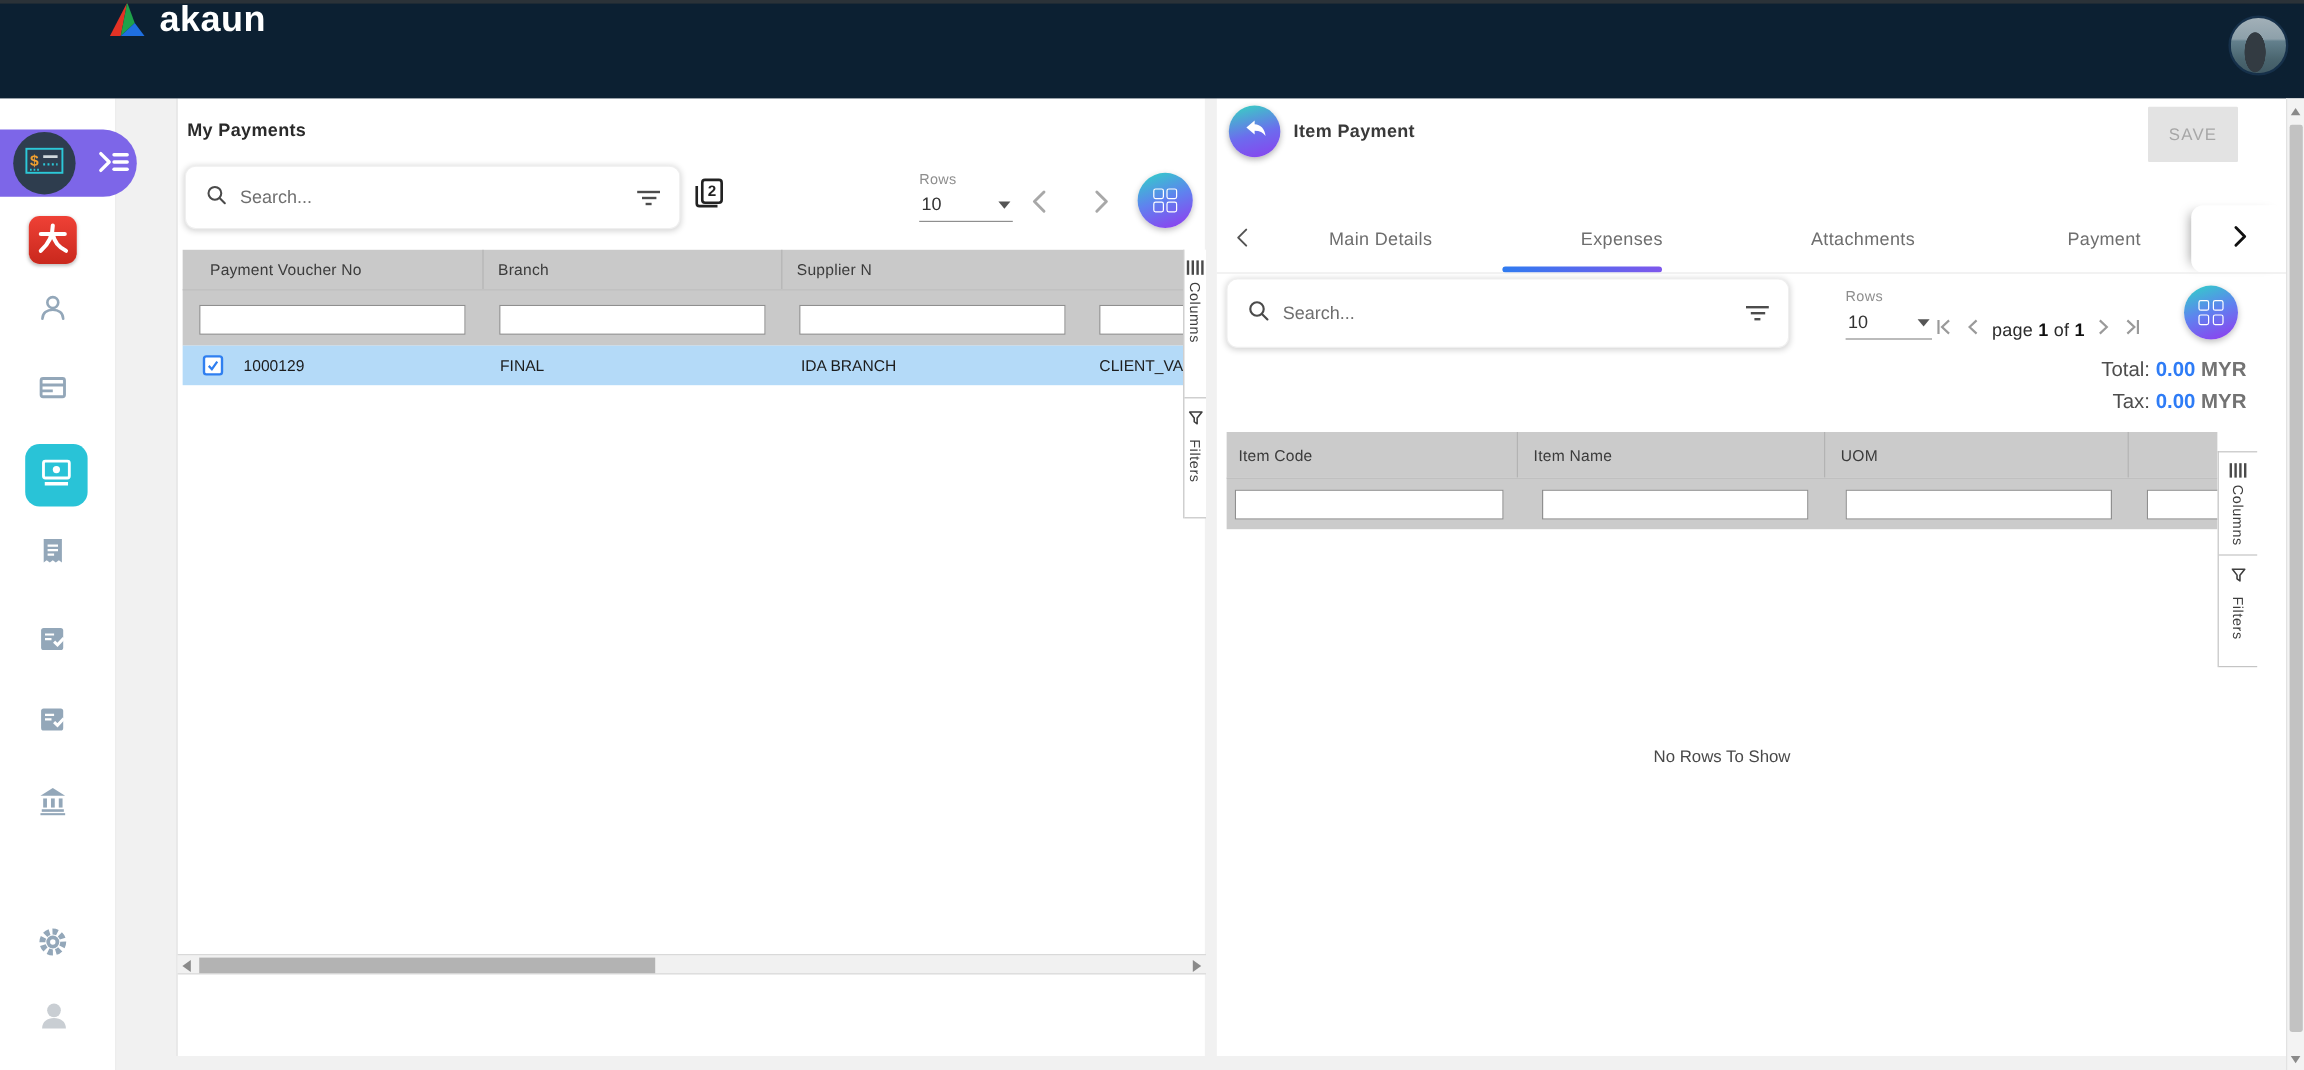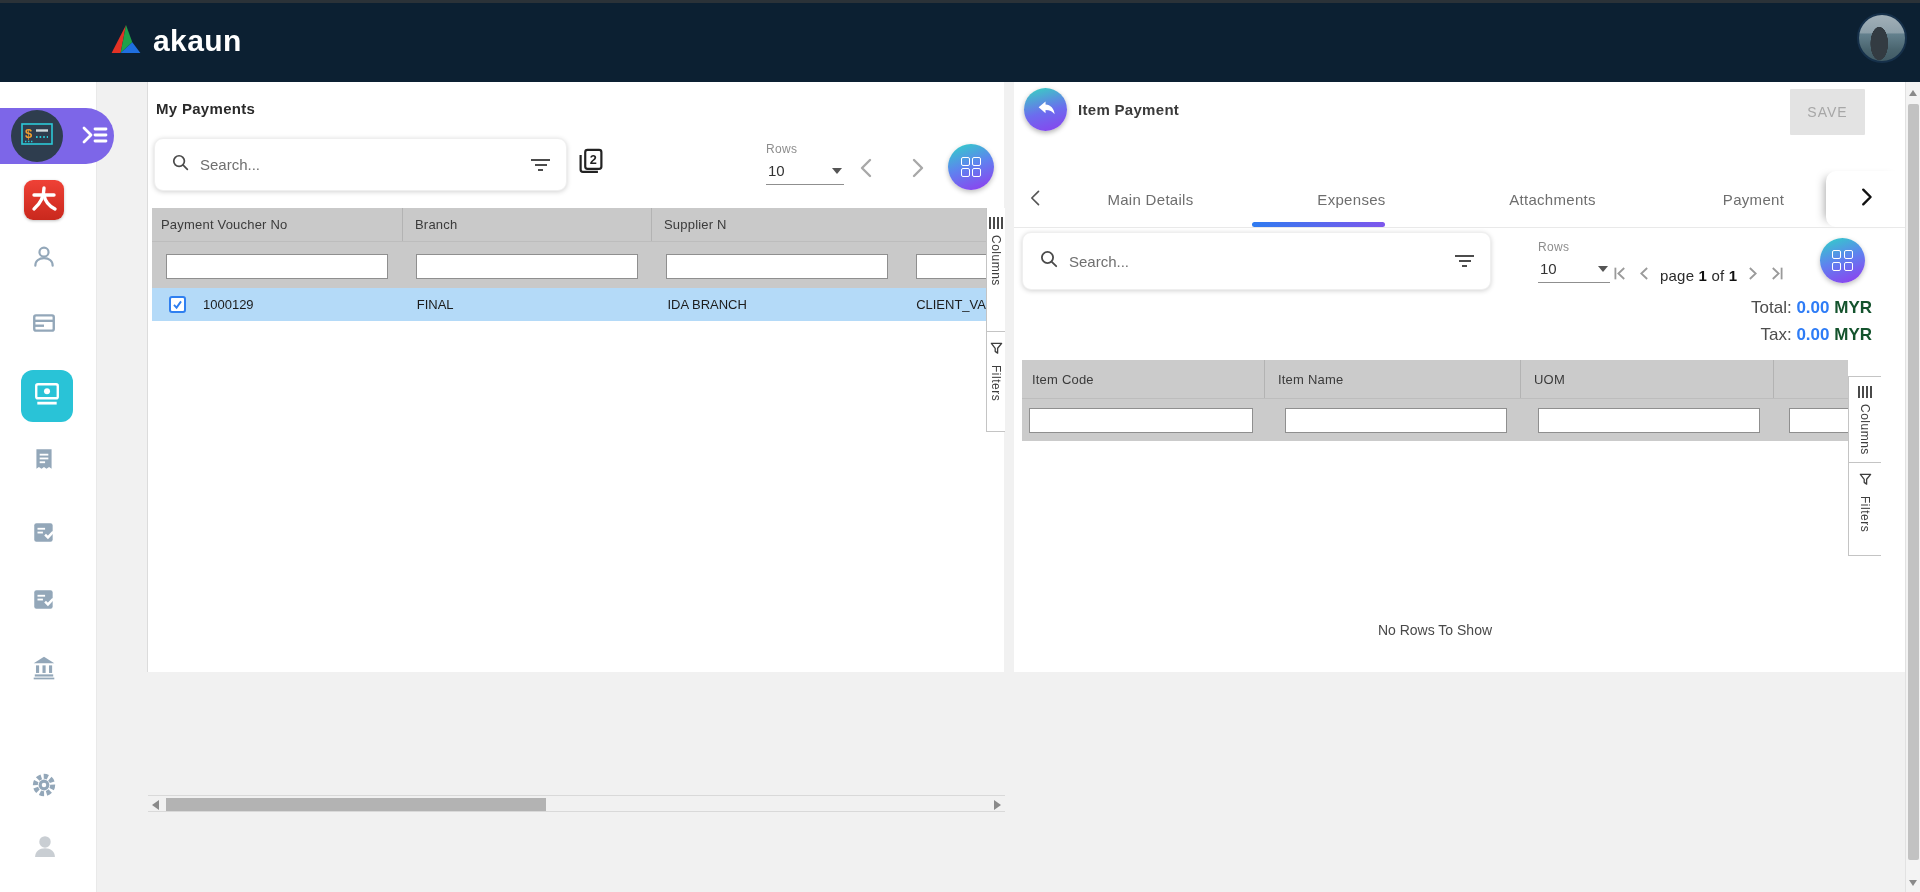--- a/index.html
+++ b/index.html
@@ -2,21 +2,21 @@
 <html><head>
 <meta charset="utf-8">
 <style>
 *{margin:0;padding:0;box-sizing:border-box}
 html,body{width:1920px;height:892px;overflow:hidden;background:#f1f1f1;
   font-family:"Liberation Sans",sans-serif;-webkit-font-smoothing:antialiased}
 
 
 .topbar{position:absolute;left:0;top:0;width:1920px;height:82px;background:#0c2032;z-index:6}
 .topedge{position:absolute;left:0;top:0;width:1920px;height:3px;background:#2b3238;z-index:7}
-.logo{position:absolute;left:108px;top:0;height:82px;display:flex;align-items:center;gap:9px}
+.logo{position:absolute;left:88px;top:0;height:82px;display:flex;align-items:flex-start;gap:9px}
 .logo-text{color:#fff;font-size:30px;font-weight:700;letter-spacing:.4px}
 .avatar{position:absolute;left:1857px;top:13px;width:50px;height:50px;border-radius:50%;
   border:2px solid #16304a;cursor:pointer;
   background:
    radial-gradient(ellipse 9px 17px at 44% 62%, #333b42 96%, rgba(0,0,0,0) 100%),
    linear-gradient(180deg,#a2b0b8 0%,#8da0aa 38%,#63808d 42%,#4a656f 75%,#415a64 100%)}
 
 
 .sidebar{position:absolute;left:0;top:82px;width:97px;height:810px;background:#fff;
   border-right:1px solid #e9e9e9;z-index:4}
@@ -26,21 +26,21 @@
 .pill-circle{position:absolute;left:11px;top:2px;width:52px;height:52px;border-radius:50%;
   background:#2e3d4e;display:flex;align-items:center;justify-content:center}
 .pill-expand{position:absolute;left:82px;top:16px;width:26px;height:24px}
 .red-app{position:absolute;left:24px;top:98px;width:40px;height:40px;border-radius:9px;
   background:linear-gradient(180deg,#ef4136,#c9281d);display:flex;align-items:center;
   justify-content:center;cursor:pointer;box-shadow:0 1px 3px rgba(0,0,0,.25)}
 .teal-app{position:absolute;left:21px;top:288px;width:52px;height:52px;border-radius:12px;
   background:#29c3d7;display:flex;align-items:center;justify-content:center;cursor:pointer}
 
 
-.panel{position:absolute;top:82px;height:590px;background:#fff}
+.panel{position:absolute;top:82px;height:798px;background:#fff}
 .left-panel{left:147px;width:857px;border-left:1px solid #dcdcdc}
 .right-panel{left:1014px;width:891px}
 
 .p-title{position:absolute;font-size:15px;color:#2a2a2a;letter-spacing:.3px}
 
 .search-card{position:absolute;background:#fff;border:1px solid #efefef;border-radius:9px;
   box-shadow:0 1px 5px rgba(0,0,0,.18);display:flex;align-items:center;padding:0 16px;gap:10px}
 .search-card input{flex:1;border:none;outline:none;font-size:15px;color:#333;
   font-family:"Liberation Sans",sans-serif;background:transparent}
 .search-card input::placeholder{color:#6f6f6f}
@@ -116,21 +116,21 @@
   align-items:center;justify-content:center;cursor:pointer}
 
 .pagination{position:absolute;left:598px;top:182px;height:22px;display:flex;
   align-items:center;gap:7px;color:#9a9a9a}
 .pg-txt{font-size:15px;color:#2b2b2b;letter-spacing:.2px}
 .pg-txt b{font-weight:700;color:#111}
 
 .totals{position:absolute;left:560px;top:212px;width:298px;text-align:right;
   font-size:17px;line-height:27px;color:#4d4d4d}
 .totals .amt{color:#2e7cf6;font-weight:700}
-.totals .cur{color:#14532d;font-weight:700}
+.totals .cur{color:#737373;font-weight:700}
 
 .empty-msg{position:absolute;left:8px;top:540px;width:826px;text-align:center;
   font-size:14px;color:#494949}
 
 
 .vscroll{position:absolute;left:1905px;top:82px;width:15px;height:810px;background:#f3f3f3;
   border-left:1px solid #e2e2e2;z-index:8}
 .vthumb{position:absolute;left:2px;top:22px;width:11px;height:756px;background:#c2c2c2;border-radius:2px;cursor:pointer}
 .varrow{position:absolute;left:3px;width:0;height:0;cursor:pointer}
 .varrow.u{top:8px;border-left:4.5px solid transparent;border-right:4.5px solid transparent;border-bottom:6px solid #8a8a8a}
@@ -332,21 +332,21 @@
     <span class="grid-ic">
         <i></i>
         <i></i>
         <i></i>
         <i></i>
       </span>
   </div>
 
   <div class="tbl" style="left:4px;top:126px;width:834px;height:587px">
     <div class="tbl-head" style="top:0;height:33px">
-      <div class="hcell" style="width:251px;padding-left:9px">Payment Voucher No</div>
+      <div class="hcell" style="width:251px;padding-left:23px">Payment Voucher No</div>
       <div class="hcell" style="width:249px;padding-left:12px">Branch</div>
       <div class="hcell" style="width:120px;padding-left:12px;border-right:none">Supplier N</div>
     </div>
     <div class="tbl-filt" style="top:33px;height:47px">
       <input style="left: 14px; top: 12px; width: 222px;">
       <input style="left: 264px; top: 12px; width: 222px;">
       <input style="left: 514px; top: 12px; width: 222px;">
       <input style="left: 764px; top: 12px; width: 90px;">
     </div>
     <div class="sel-row" style="top:80px;height:33px">

